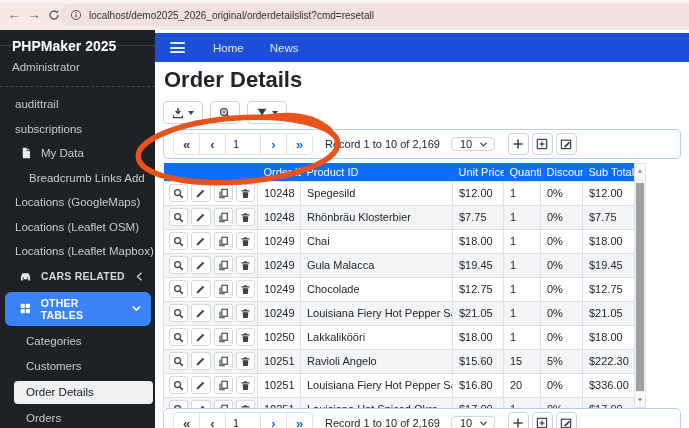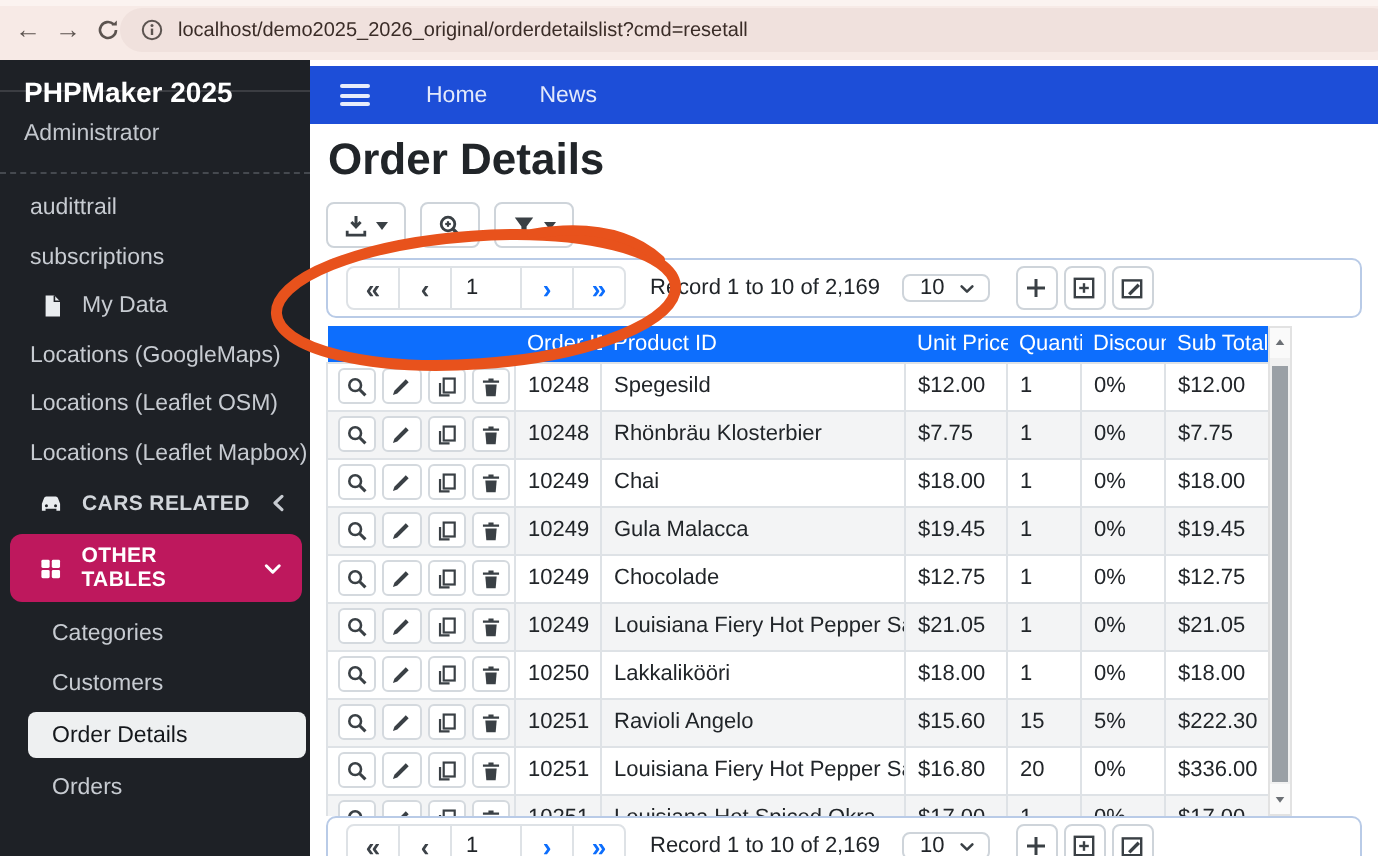--- a/index.html
+++ b/index.html
@@ -16,21 +16,21 @@
 
   
   .sidebar { position:absolute; left:0; top:30px; width:155px; bottom:0; background:#1e2126; color:#c7cbd1; font-size:11.5px; overflow:hidden; }
   .brand { height:16px; line-height:32px; padding-left:12px; color:#fff; font-weight:bold; font-size:14px; border-bottom:1px solid rgba(255,255,255,.13); background:#1e2126; }
   .suser { padding:15px 12px 13px 12px; color:#c3c7cd; }
   .sdiv { border-top:1px dashed #45494f; margin:0 0 5px 0; }
   .sitem { padding:6px 12px 6.5px 15px; cursor:pointer; white-space:nowrap; }
   .sitem.iconed { padding-left:20px; display:flex; align-items:center; gap:9px; }
   .sgroup { display:flex; align-items:center; gap:9px; padding:6px 10px 6px 19px; font-weight:bold; font-size:10.5px; letter-spacing:.2px; cursor:pointer; color:#d2d6db;justify-content:center; }
   .sgroup .chev { margin-left:auto; }
-  .sgroup.active { background:#be185d; color:#fff; border-radius:6px; margin:3px 4px 3px 5px; padding:5px 9px 5px 14px; }
+  .sgroup.active { background:#3b82f6; color:#fff; border-radius:6px; margin:3px 4px 3px 5px; padding:5px 9px 5px 14px; }
   .ssub { padding:6.5px 12px 6.5px 26px; cursor:pointer; white-space:nowrap; }
   .ssub.active { background:#eef0f1; color:#15181c; border-radius:4px; margin:2px 2px 2px 14px; padding:5.5px 12px; }
 
   
   .navbar { position:absolute; left:155px; right:0; top:33px; height:29px; background:#1d4ed8; display:flex; align-items:center; }
   .hamburger { width:15px; height:11px; margin-left:15px; display:flex; flex-direction:column; justify-content:space-between; cursor:pointer; }
   .hamburger span { display:block; height:2px; background:rgba(255,255,255,.9); border-radius:1px; }
   .navlink { color:rgba(255,255,255,.88); font-size:11.5px; margin-left:28px; cursor:pointer; }
   .navlink + .navlink { margin-left:26px; }
 
@@ -189,20 +189,26 @@
   <div class="brand">PHPMaker 2025</div>
   <div class="suser">Administrator</div>
   <div class="sdiv"></div>
   <div class="sitem">audittrail</div>
   <div class="sitem">subscriptions</div>
   <div class="sitem iconed">
     <svg class="ic i12">
         <use href="#i-file"></use>
       </svg>
     <span>My Data</span>
+  </div>
+  <div class="sitem iconed">
+    <svg class="ic i12">
+        <use href="#i-file"></use>
+      </svg>
+    <span>Breadcrumb Links Add</span>
   </div>
   <div class="sitem">Locations (GoogleMaps)</div>
   <div class="sitem">Locations (Leaflet OSM)</div>
   <div class="sitem">Locations (Leaflet Mapbox)</div>
   <div class="sgroup">
     <svg class="ic i13">
         <use href="#i-car"></use>
       </svg>
     <span>CARS RELATED</span>
     <svg class="ic i11 chev" style="color:#c7cbd1">

